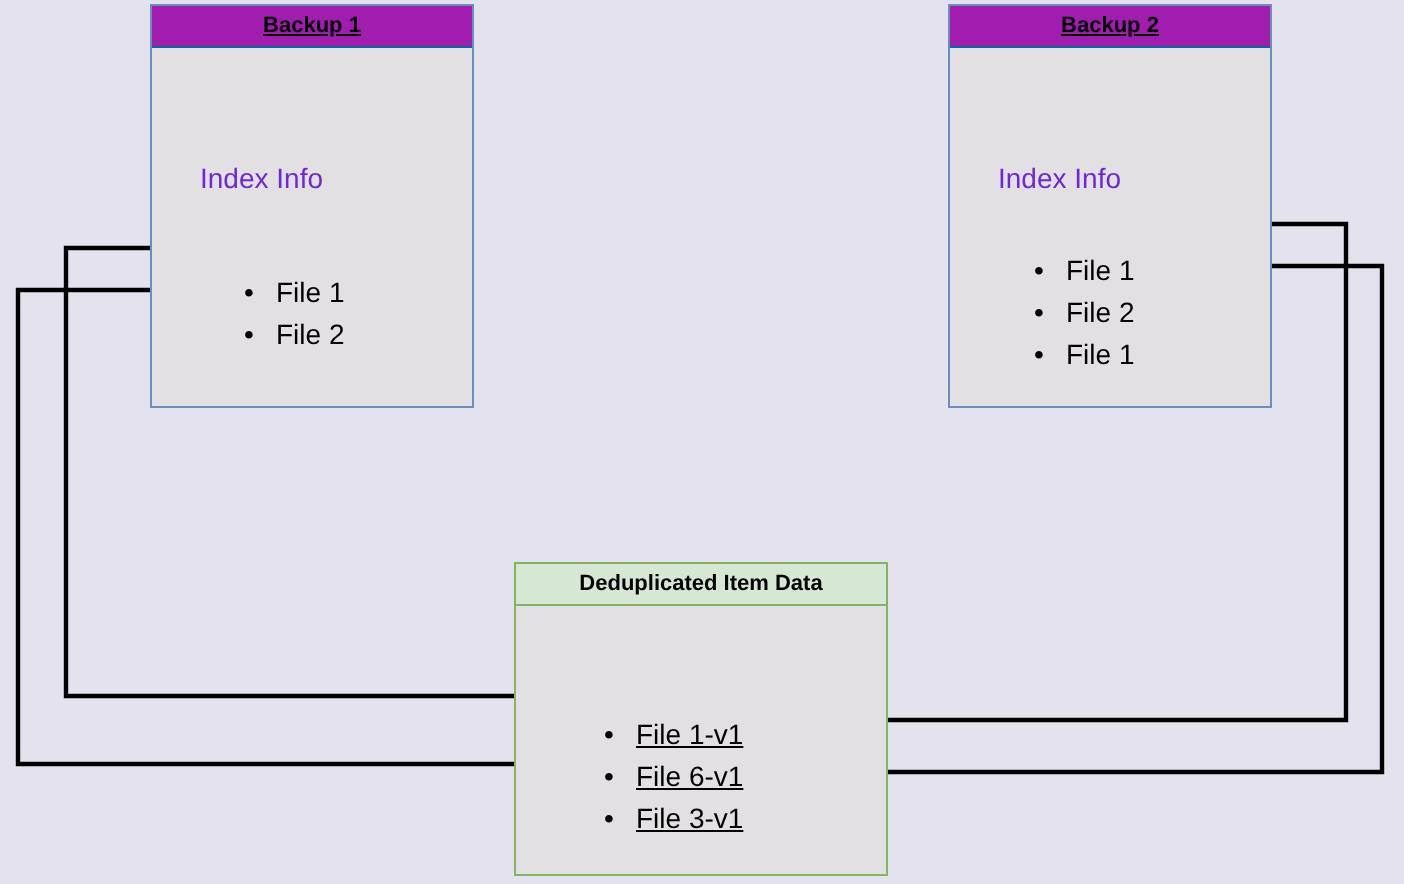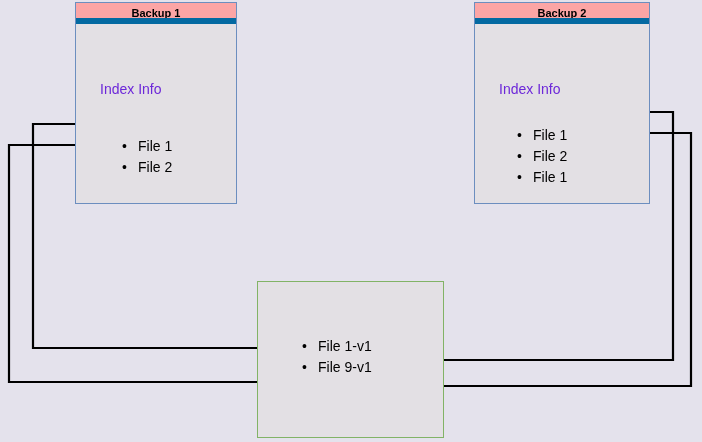--- a/index.html
+++ b/index.html
@@ -44,22 +44,23 @@
     height: 21px;
     line-height: 20px;
     text-align: center;
     font-size: 11px;
     font-weight: bold;
     color: #000;
     overflow: hidden;
     white-space: nowrap;
   }
   .box.blue > .box-header {
-    background: #fca5a5;
-    border-bottom: 6px solid #0369a1;
+    background: #a21caf;
+    border-bottom: 1px solid #0369a1;
+    text-decoration: underline;
   }
   .box.green > .box-header {
     background: #d5e8d4;
     border-bottom: 1px solid #82b366;
   }
   .box-body {
     position: relative;
     height: calc(100% - 21px);
   }
 
@@ -88,29 +89,29 @@
     content: "\2022";
     position: absolute;
     left: 0;
     top: 0;
     font-size: 14px;
     line-height: 21px;
   }
 
   
   #backup1-box { left: 75px;  top: 2px;   width: 162px; height: 202px; }
-  #backup2-box { left: 474px; top: 2px;   width: 176px; height: 202px; }
+  #backup2-box { left: 474px; top: 2px;   width: 162px; height: 202px; }
   #dedup-box   { left: 257px; top: 281px; width: 187px; height: 157px; }
 
   #backup1-box .index-label { left: 24px;  top: 57px; }
   #backup2-box .index-label { left: 24px;  top: 57px; }
 
   #backup1-box .bullet-list { left: 46px; top: 112px; }
   #backup2-box .bullet-list { left: 42px; top: 101px; }
-  #dedup-box   .bullet-list { left: 44px; top: 54px; }
+  #dedup-box   .bullet-list { left: 44px; top: 54px; text-decoration: underline; }
 </style>
 </head>
 <body>
 
 <div id="stage">
 
   <svg id="connectors" viewBox="0 0 702 442" width="702" height="442">
     <defs>
       <marker id="arrowhead" markerWidth="10" markerHeight="8" refX="9" refY="4" orient="auto" markerUnits="userSpaceOnUse">
         <path d="M0,0 L10,4 L0,8 L2.2,4 Z" fill="#000000"></path>
@@ -143,21 +144,23 @@
       <div class="index-label">Index Info</div>
       <ul class="bullet-list">
         <li>File 1</li>
         <li>File 2</li>
         <li>File 1</li>
       </ul>
     </div>
   </div>
 
   <div class="box green" id="dedup-box">
+    <div class="box-header">Deduplicated Item Data</div>
     <div class="box-body">
       <ul class="bullet-list">
         <li>File 1-v1</li>
-        <li>File 9-v1</li>
+        <li>File 6-v1</li>
+        <li>File 3-v1</li>
       </ul>
     </div>
   </div>
 
 </div>
 
 </body></html>

